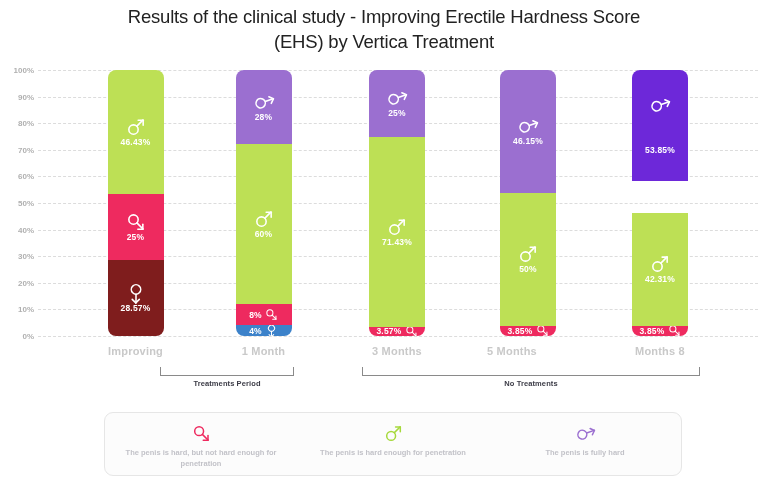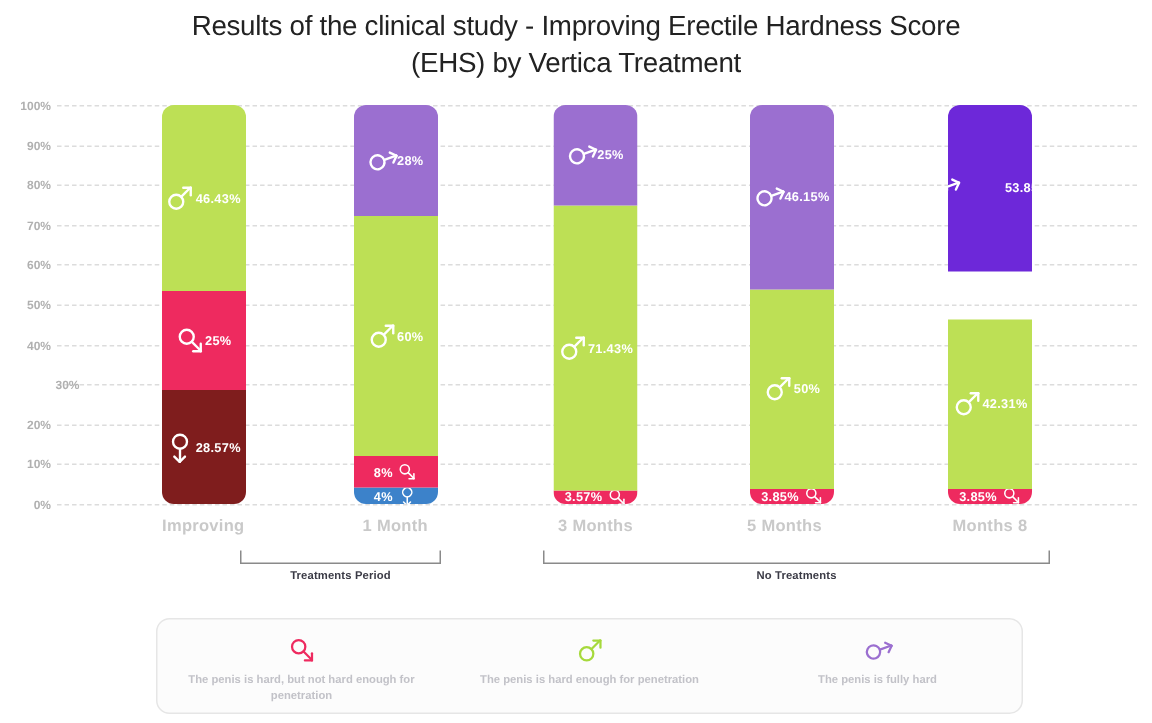--- a/index.html
+++ b/index.html
@@ -45,21 +45,21 @@
     position:absolute;
     bottom:0;
   }
   .bar{
     position:absolute;
     left:0;
     width:100%;
     box-sizing:border-box;
     overflow:hidden;
     display:flex;
-    flex-direction:row;
+    flex-direction:column;
     align-items:center;
     justify-content:center;
   }
   .bar .seg-icon{
     display:block;
     line-height:1;
     color:#ffffff;
   }
   .bar .seg-val{
     display:block;
@@ -152,21 +152,21 @@
       <div class="gridline" style="top: 176.4px;"></div>
       <div class="gridline" style="top: 149.8px;"></div>
       <div class="gridline" style="top: 123.2px;"></div>
       <div class="gridline" style="top: 96.6px;"></div>
       <div class="gridline" style="top: 70px;"></div>
     </div>
   <div id="ytick-layer">
       <div class="ytick" style="top: 336px;">0%</div>
       <div class="ytick" style="top: 309.4px;">10%</div>
       <div class="ytick" style="top: 282.8px;">20%</div>
-      <div class="ytick" style="top: 256.2px; padding-left: 19px;">30%</div>
+      <div class="ytick" style="top: 256.2px;">30%</div>
       <div class="ytick" style="top: 229.6px;">40%</div>
       <div class="ytick" style="top: 203px;">50%</div>
       <div class="ytick" style="top: 176.4px;">60%</div>
       <div class="ytick" style="top: 149.8px;">70%</div>
       <div class="ytick" style="top: 123.2px;">80%</div>
       <div class="ytick" style="top: 96.6px;">90%</div>
       <div class="ytick" style="top: 70px;">100%</div>
     </div>
   <div id="bars-layer">
       <div class="bar-group" style="left: 107.5px; width: 56px; height: 266px; top: 70px; border-radius: 8px; overflow: hidden;">
@@ -353,21 +353,21 @@
             </svg>
           </span>
           <span class="seg-val">53.85%</span>
         </div>
       </div>
     </div>
   <div id="catlabel-layer">
       <div class="cat-label" style="left: 75.5px; width: 120px; top: 345px;">Improving</div>
       <div class="cat-label" style="left: 203.5px; width: 120px; top: 345px;">1 Month</div>
       <div class="cat-label" style="left: 337px; width: 120px; top: 345px;">3 Months</div>
-      <div class="cat-label" style="left: 463px; width: 120px; top: 345px;">5 Months</div>
+      <div class="cat-label" style="left: 452px; width: 120px; top: 345px;">5 Months</div>
       <div class="cat-label" style="left: 600px; width: 120px; top: 345px;">Months 8</div>
     </div>
   <div id="bracket-layer">
       <div class="bracket" style="left: 160px; width: 134px; top: 367px;"></div>
       <div class="bracket-label" style="left: 160px; width: 134px; top: 379px;">Treatments Period</div>
       <div class="bracket" style="left: 362px; width: 338px; top: 367px;"></div>
       <div class="bracket-label" style="left: 362px; width: 338px; top: 379px;">No Treatments</div>
     </div>
 </div>
 

